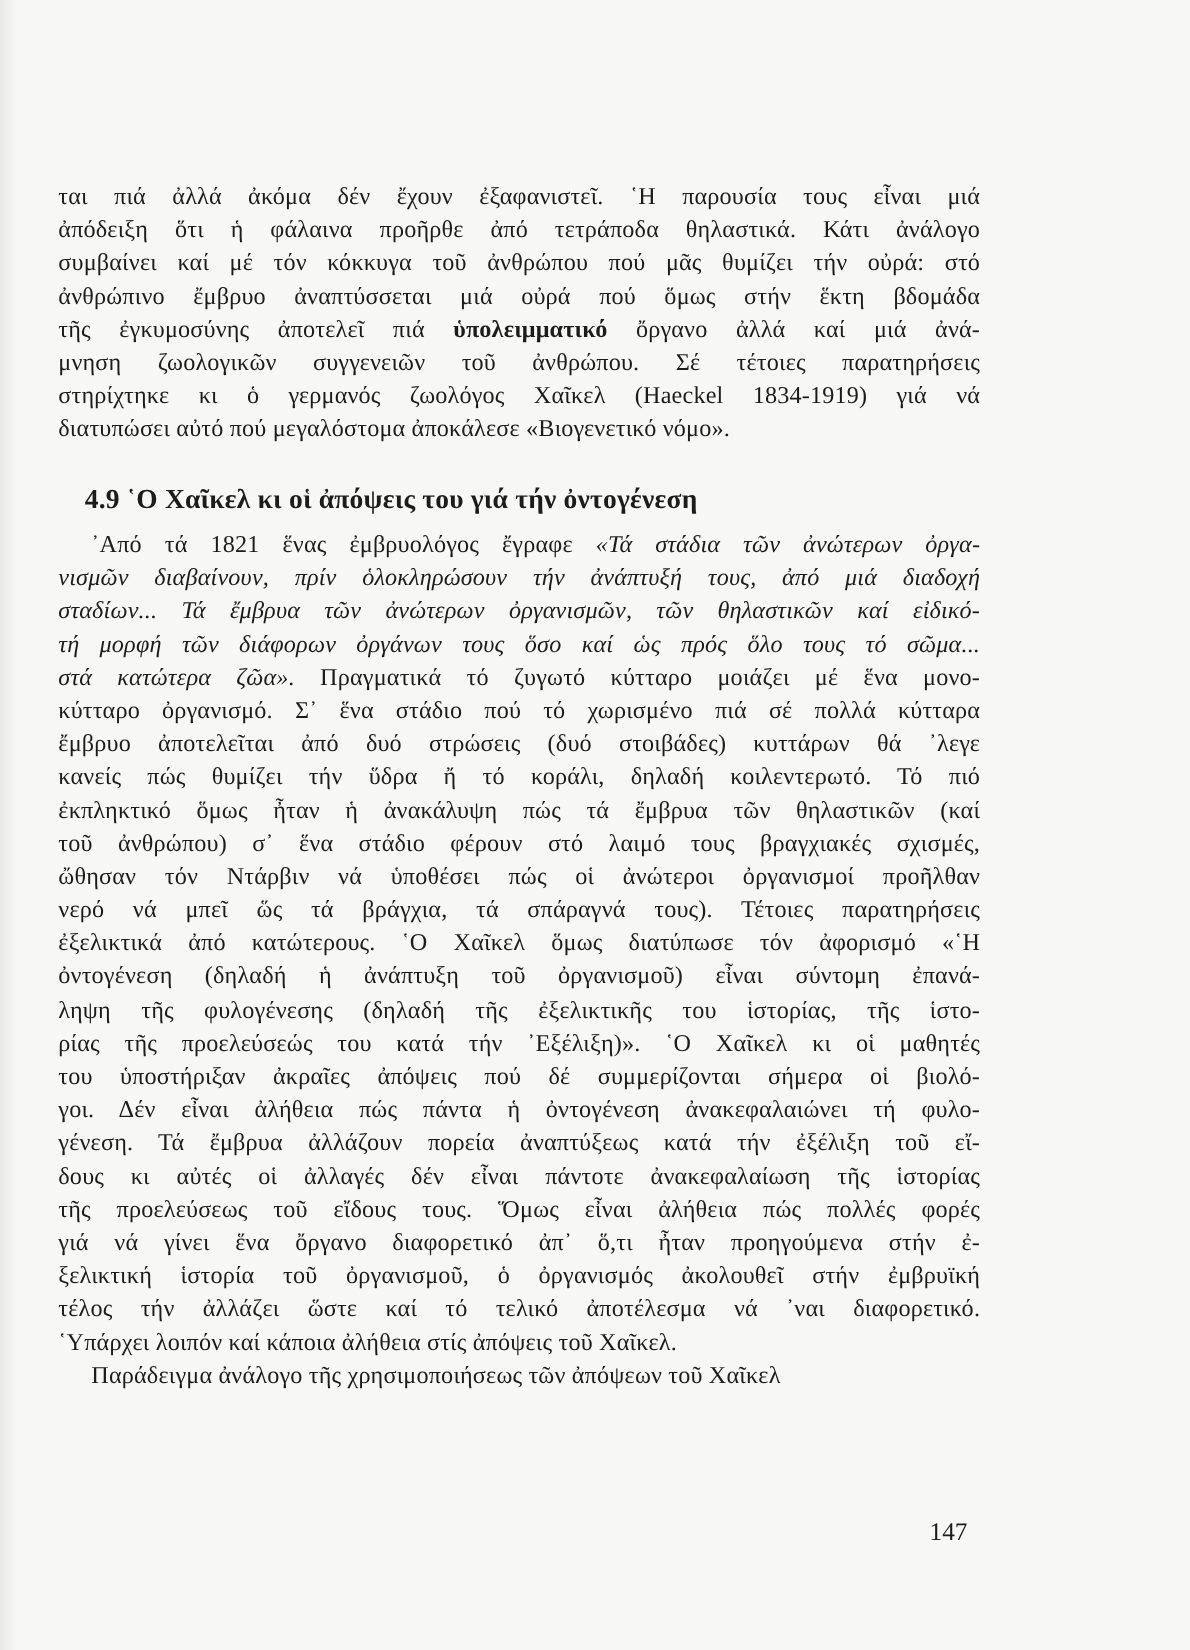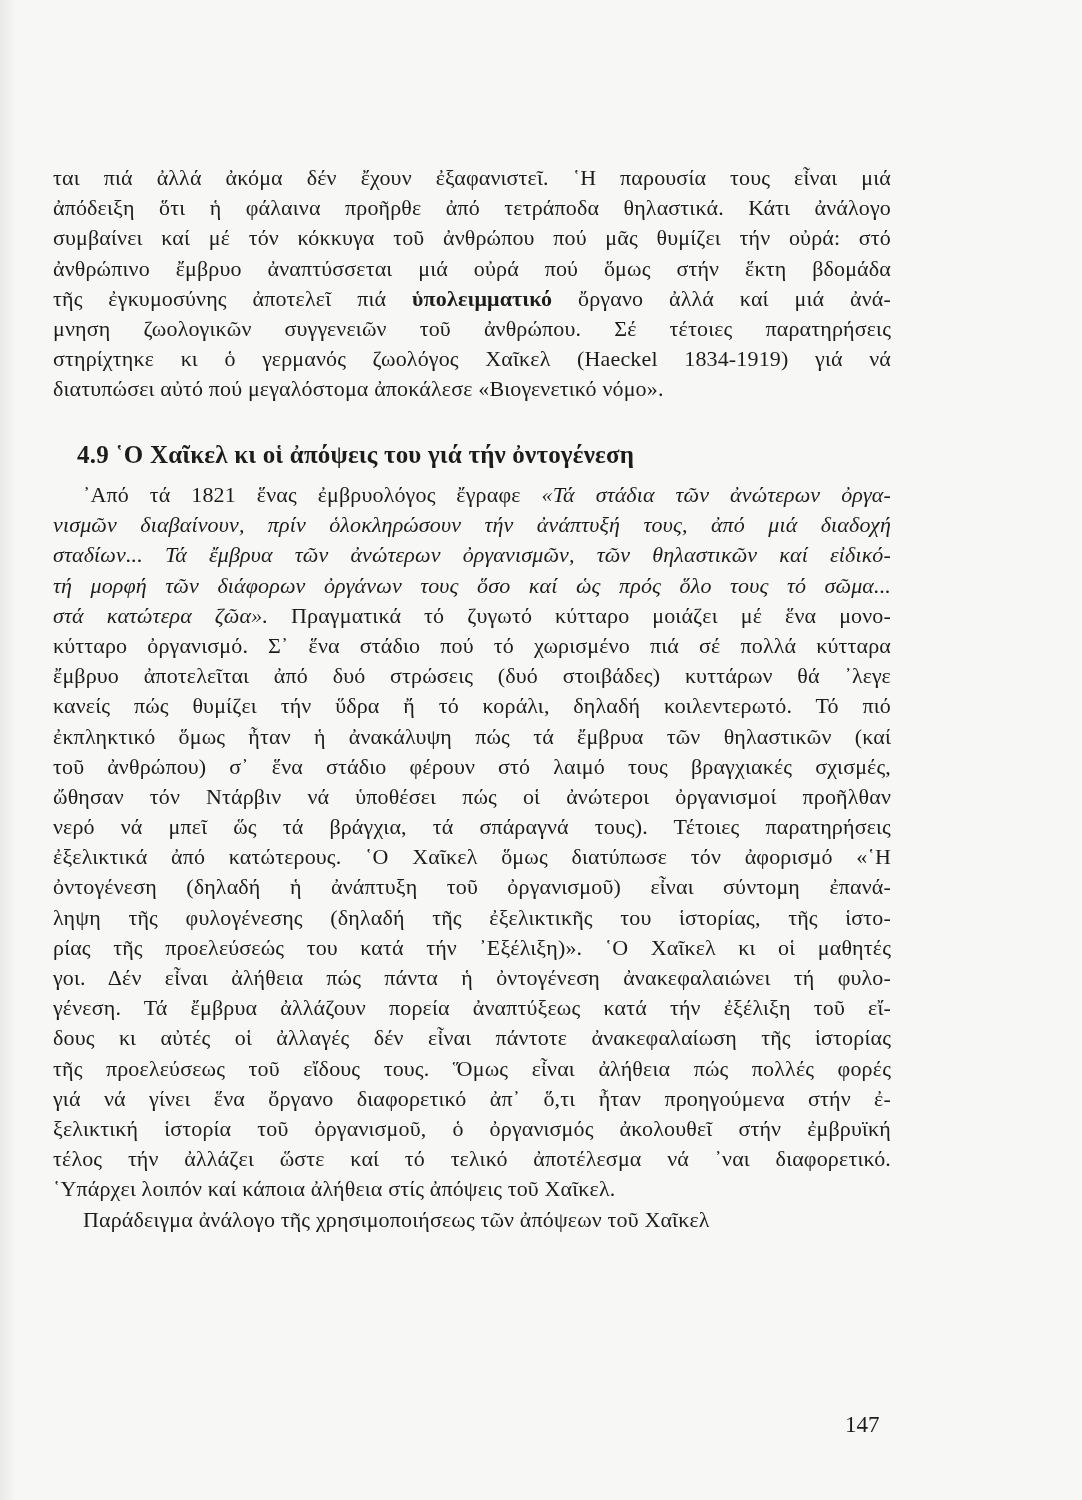--- a/index.html
+++ b/index.html
@@ -53,21 +53,20 @@
       letter-spacing: 0.2px;
       margin-left: 24px;
     }
     .it { font-style: italic; }
     .b { font-weight: bold; }
     .page-number {
       position: absolute;
       left: 845px;
       top: 1380px;
       font-size: 23px;
-      margin-top: 32px;
     }
   </style>
 </head>
 <body>
 
 <div class="page-edge"></div>
 
 <div class="text-block block-1">
   <div class="line"><span>ται πιά ἀλλά ἀκόμα δέν ἔχουν ἐξαφανιστεῖ. ῾Η παρουσία τους εἶναι μιά</span></div>
   <div class="line"><span>ἀπόδειξη ὅτι ἡ φάλαινα προῆρθε ἀπό τετράποδα θηλαστικά. Κάτι ἀνάλογο</span></div>
@@ -91,20 +90,21 @@
   <div class="line"><span>ἔμβρυο ἀποτελεῖται ἀπό δυό στρώσεις (δυό στοιβάδες) κυττάρων θά ᾽λεγε</span></div>
   <div class="line"><span>κανείς πώς θυμίζει τήν ὕδρα ἤ τό κοράλι, δηλαδή κοιλεντερωτό. Τό πιό</span></div>
   <div class="line"><span>ἐκπληκτικό ὅμως ἦταν ἡ ἀνακάλυψη πώς τά ἔμβρυα τῶν θηλαστικῶν (καί</span></div>
   <div class="line"><span>τοῦ ἀνθρώπου) σ᾽ ἕνα στάδιο φέρουν στό λαιμό τους βραγχιακές σχισμές,</span></div>
   <div class="line"><span>ὤθησαν τόν Ντάρβιν νά ὑποθέσει πώς οἱ ἀνώτεροι ὀργανισμοί προῆλθαν</span></div>
   <div class="line"><span>νερό νά μπεῖ ὥς τά βράγχια, τά σπάραγνά τους). Τέτοιες παρατηρήσεις</span></div>
   <div class="line"><span>ἐξελικτικά ἀπό κατώτερους. ῾Ο Χαῖκελ ὅμως διατύπωσε τόν ἀφορισμό «῾Η</span></div>
   <div class="line"><span>ὀντογένεση (δηλαδή ἡ ἀνάπτυξη τοῦ ὀργανισμοῦ) εἶναι σύντομη ἐπανά-</span></div>
   <div class="line"><span>ληψη τῆς φυλογένεσης (δηλαδή τῆς ἐξελικτικῆς του ἱστορίας, τῆς ἱστο-</span></div>
   <div class="line"><span>ρίας τῆς προελεύσεώς του κατά τήν ᾽Εξέλιξη)». ῾Ο Χαῖκελ κι οἱ μαθητές</span></div>
+  <div class="line"><span>του ὑποστήριξαν ἀκραῖες ἀπόψεις πού δέ συμμερίζονται σήμερα οἱ βιολό-</span></div>
   <div class="line"><span>γοι. Δέν εἶναι ἀλήθεια πώς πάντα ἡ ὀντογένεση ἀνακεφαλαιώνει τή φυλο-</span></div>
   <div class="line"><span>γένεση. Τά ἔμβρυα ἀλλάζουν πορεία ἀναπτύξεως κατά τήν ἐξέλιξη τοῦ εἴ-</span></div>
   <div class="line"><span>δους κι αὐτές οἱ ἀλλαγές δέν εἶναι πάντοτε ἀνακεφαλαίωση τῆς ἱστορίας</span></div>
   <div class="line"><span>τῆς προελεύσεως τοῦ εἴδους τους. Ὅμως εἶναι ἀλήθεια πώς πολλές φορές</span></div>
   <div class="line"><span>γιά νά γίνει ἕνα ὄργανο διαφορετικό ἀπ᾽ ὅ,τι ἦταν προηγούμενα στήν ἐ-</span></div>
   <div class="line"><span>ξελικτική ἱστορία τοῦ ὀργανισμοῦ, ὁ ὀργανισμός ἀκολουθεῖ στήν ἐμβρυϊκή</span></div>
   <div class="line"><span>τέλος τήν ἀλλάζει ὥστε καί τό τελικό ἀποτέλεσμα νά ᾽ναι διαφορετικό.</span></div>
   <div class="line last"><span>῾Υπάρχει λοιπόν καί κάποια ἀλήθεια στίς ἀπόψεις τοῦ Χαῖκελ.</span></div>
   <div class="line indent last"><span>Παράδειγμα ἀνάλογο τῆς χρησιμοποιήσεως τῶν ἀπόψεων τοῦ Χαῖκελ</span></div>
 </div>

